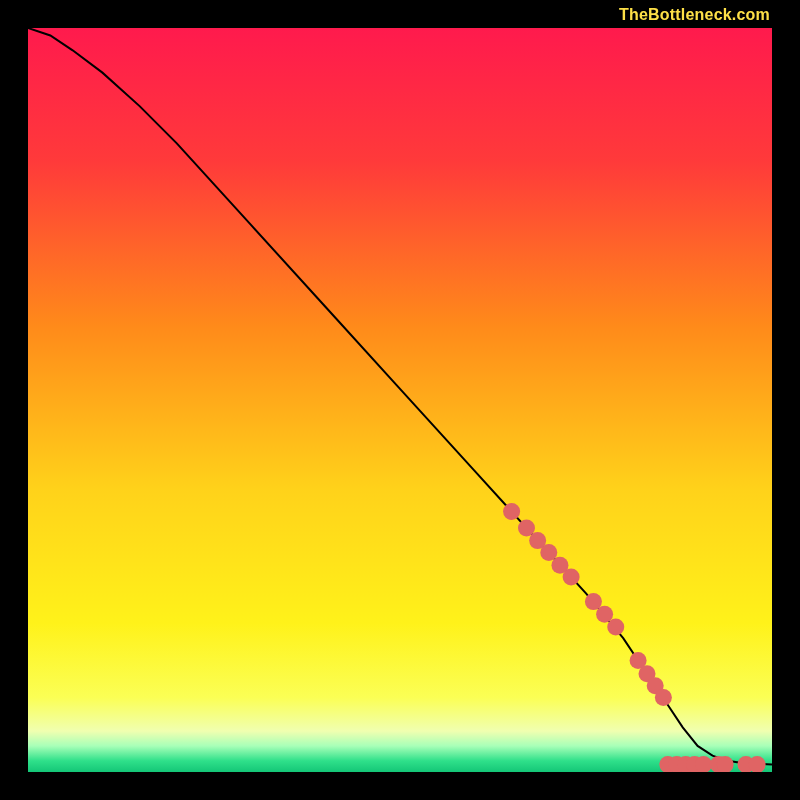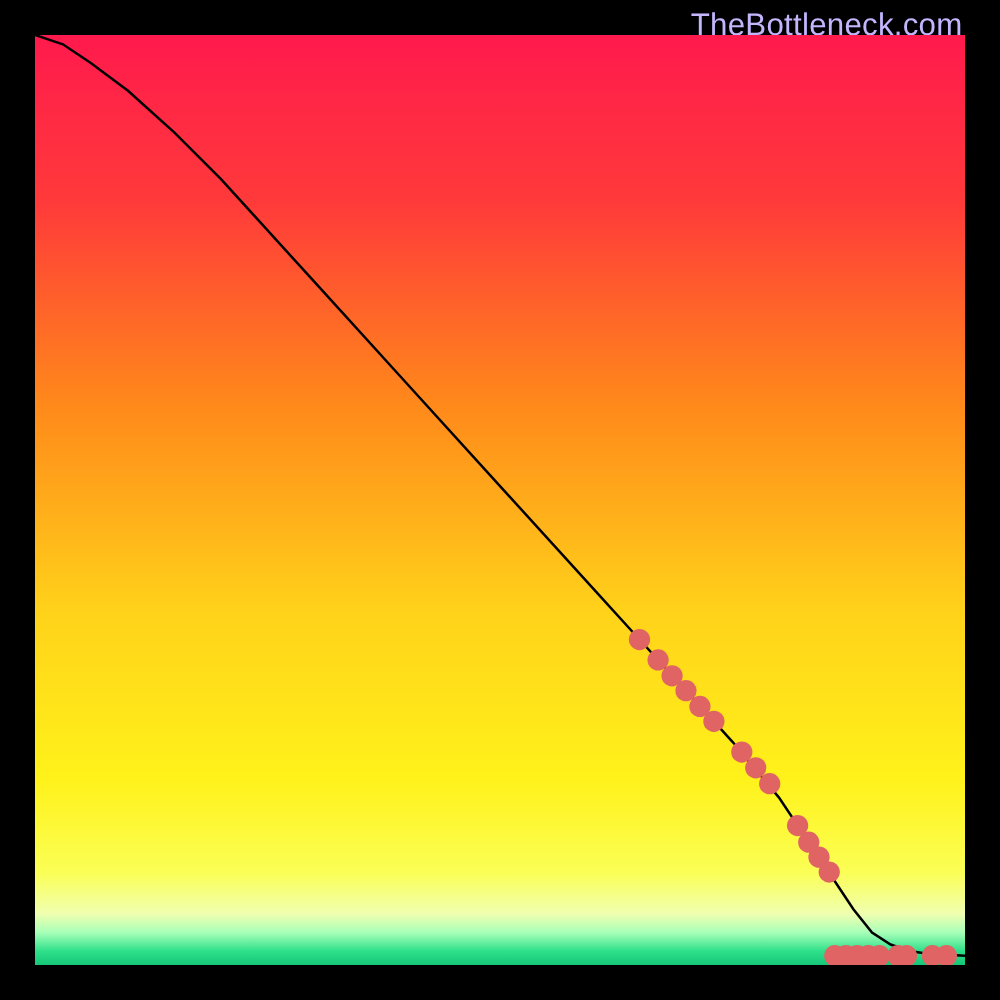--- a/index.html
+++ b/index.html
@@ -22,23 +22,23 @@
     left: 28px;
     top: 28px;
     width: 744px;
     height: 744px;
     overflow: hidden;
   }
   .attribution {
     position: absolute;
     top: 6px;
     right: 30px;
-    font-size: 25px;
-    font-weight: 400;
-    color: #c4b5fd;
+    font-size: 16px;
+    font-weight: 700;
+    color: #fde047;
     letter-spacing: 0.2px;
   }
   svg { display: block; }
 </style>
 </head>
 <body>
 
 <div class="frame">
 
   <div class="attribution">TheBottleneck.com</div>

